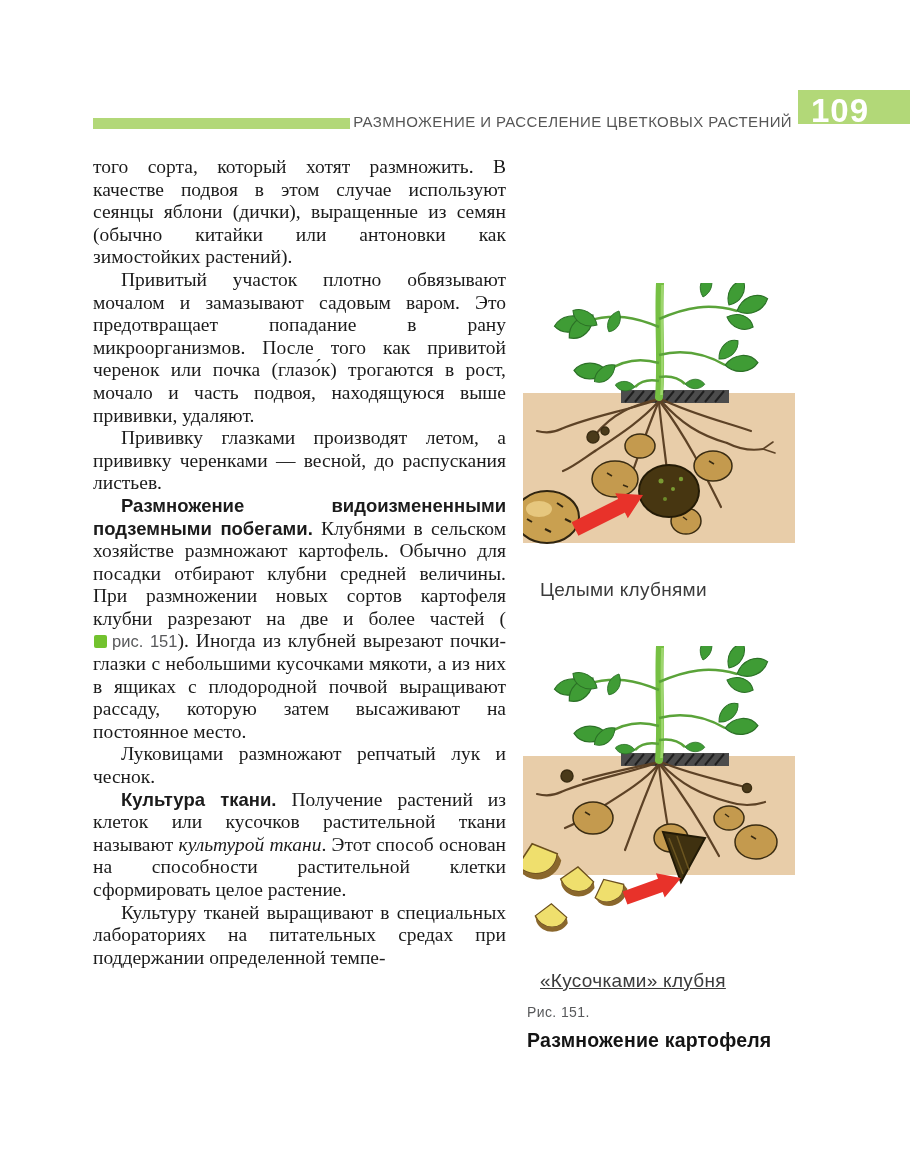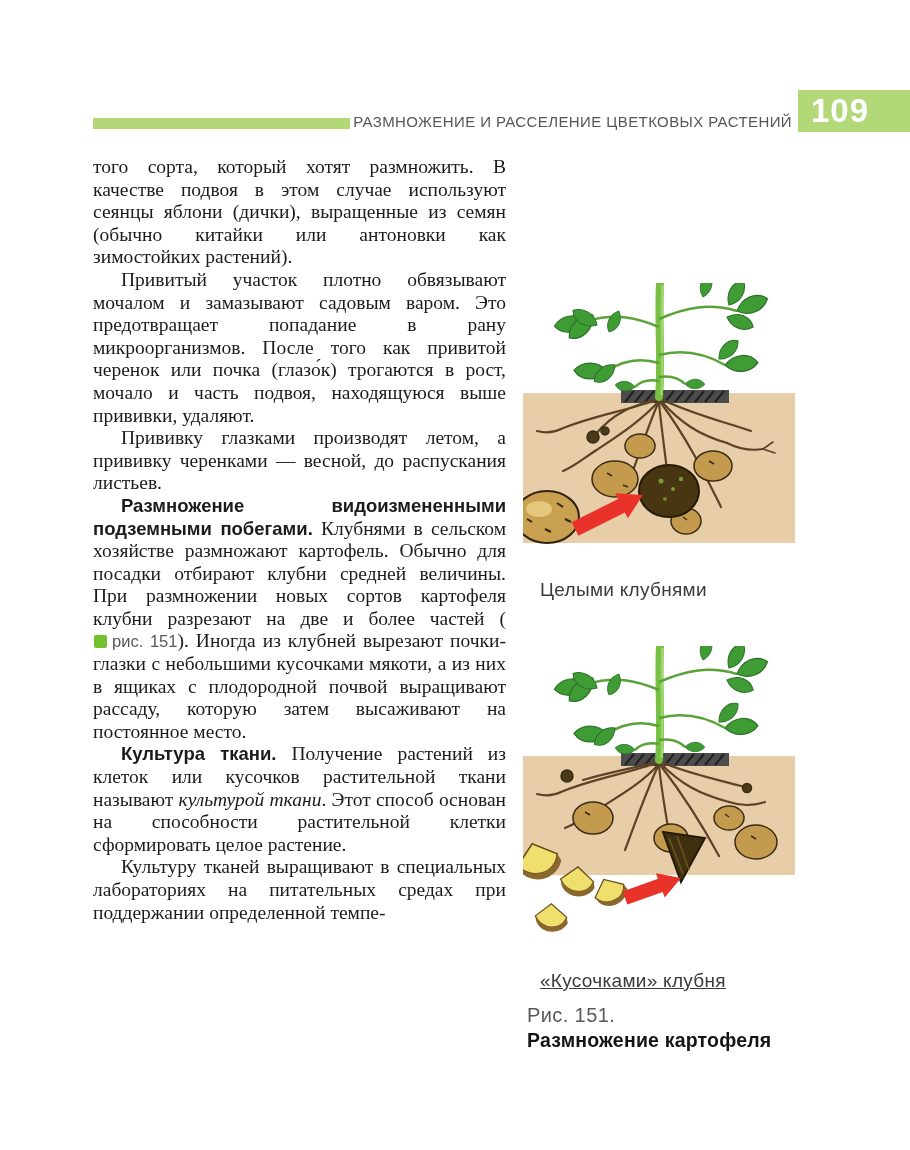--- a/index.html
+++ b/index.html
@@ -7,21 +7,21 @@
     position:relative; width:910px; height:1150px; background:#ffffff;
     font-family:"Liberation Sans", sans-serif; overflow:hidden;margin-top:28px;
   }
   
   .accent-bar { position:absolute; left:93px; top:90px; width:257px; height:11px; background:#b2d878; }
   .running-title {
     position:absolute; top:85px; left:330px; width:462px; text-align:right;
     font-size:15px; letter-spacing:0.4px; color:#565656; white-space:nowrap;
   }
   .pagenum-box {
-    position:absolute; left:798px; top:62px; width:112px; height:42px; background:#b2d878;
+    position:absolute; left:798px; top:62px; width:112px; height:34px; background:#b2d878;
     box-sizing:border-box; padding-left:13px;
   }
   .pagenum-box span {
     color:#ffffff; font-weight:bold; font-size:33px; line-height:42px; letter-spacing:1px;
   }
   
   .text-column {
     position:absolute; left:93px; top:128px; width:413px; color:#1b1b1b;
     font-family:"Liberation Serif", serif; font-size:19.5px; line-height:22.6px;
     text-align:justify; hyphens:auto;
@@ -35,39 +35,40 @@
     display:inline-block; width:13px; height:13px; background:#72c22e; border-radius:2px;
     margin:0 5px 0 1px; vertical-align:-1px;
   }
   
   .figure-block { position:absolute; left:523px; }
   #fig1 { top:255px; }
   #fig2 { top:618px; }
   .photo-caption { position:absolute; left:540px; font-size:19px; color:#3b3b3b; letter-spacing:0.3px; }
   #cap1 { top:551px; }
   #cap2 { top:942px;text-decoration:underline; }
-  .fig-label { position:absolute; left:527px; top:976px; font-size:20px; color:#58595b; letter-spacing:0.4px; }
+  .fig-label { position:absolute; left:527px; top:976px; font-size:14px; color:#58595b; letter-spacing:0.4px; }
   .fig-title { position:absolute; left:527px; top:1001px; font-size:19.5px; font-weight:bold; color:#141414; letter-spacing:0.2px; }
 </style>
 </head>
 <body>
 
 <div class="page">
 
   <div class="accent-bar"></div>
   <div class="running-title">РАЗМНОЖЕНИЕ И РАССЕЛЕНИЕ ЦВЕТКОВЫХ РАСТЕНИЙ</div>
   <div class="pagenum-box">
     <span>109</span>
   </div>
 
   <main class="text-column">
     <p class="para noindent">того сорта, который хотят размножить. В качестве подвоя в этом случае используют сеянцы яблони (дички), выращенные из семян (обычно китайки или антоновки как зимостойких растений).</p>
     <p class="para">Привитый участок плотно обвязывают мочалом и замазывают садовым варом. Это предотвращает попадание в рану микроорганизмов. После того как привитой черенок или почка (глазо́к) трогаются в рост, мочало и часть подвоя, находящуюся выше прививки, удаляют.</p>
     <p class="para">Прививку глазками производят летом, а прививку черенками — весной, до распускания листьев.</p>
     <p class="para"><b class="lead">Размножение видоизмененными подземными побегами.</b><span> Клубнями в сельском хозяйстве размножают картофель. Обычно для посадки отбирают клубни средней величины. При размножении новых сортов картофеля клубни разрезают на две и более частей (</span><span class="figref"><span class="refsquare"></span><span>рис. 151</span></span><span>). Иногда из клубней вырезают почки-глазки с небольшими кусочками мякоти, а из них в ящиках с плодородной почвой выращивают рассаду, которую затем высаживают на постоянное место.</span></p>
+    <p class="para">Луковицами размножают репчатый лук и чеснок.</p>
     <p class="para"><b class="lead">Культура ткани.</b><span> Получение растений из клеток или кусочков растительной ткани называют </span><i class="ital">культурой ткани</i><span>. Этот способ основан на способности растительной клетки сформировать целое растение.</span></p>
     <p class="para">Культуру тканей выращивают в специальных лабораториях на питательных средах при поддержании определенной темпе-</p>
   </main>
 
   <div class="figure-block" id="fig1">
     <svg width="272" height="290" viewBox="0 0 272 290" xmlns="http://www.w3.org/2000/svg">
       <defs>
         <path id="leaf1" d="M0 0 C7 -13 22 -17 32 -8 C27 3 12 8 0 0 Z" fill="#3f9c35" stroke="#2b7026" stroke-width="1.2"></path>
       </defs>
       <rect x="0" y="110" width="272" height="150" fill="#e8cda9"></rect>

